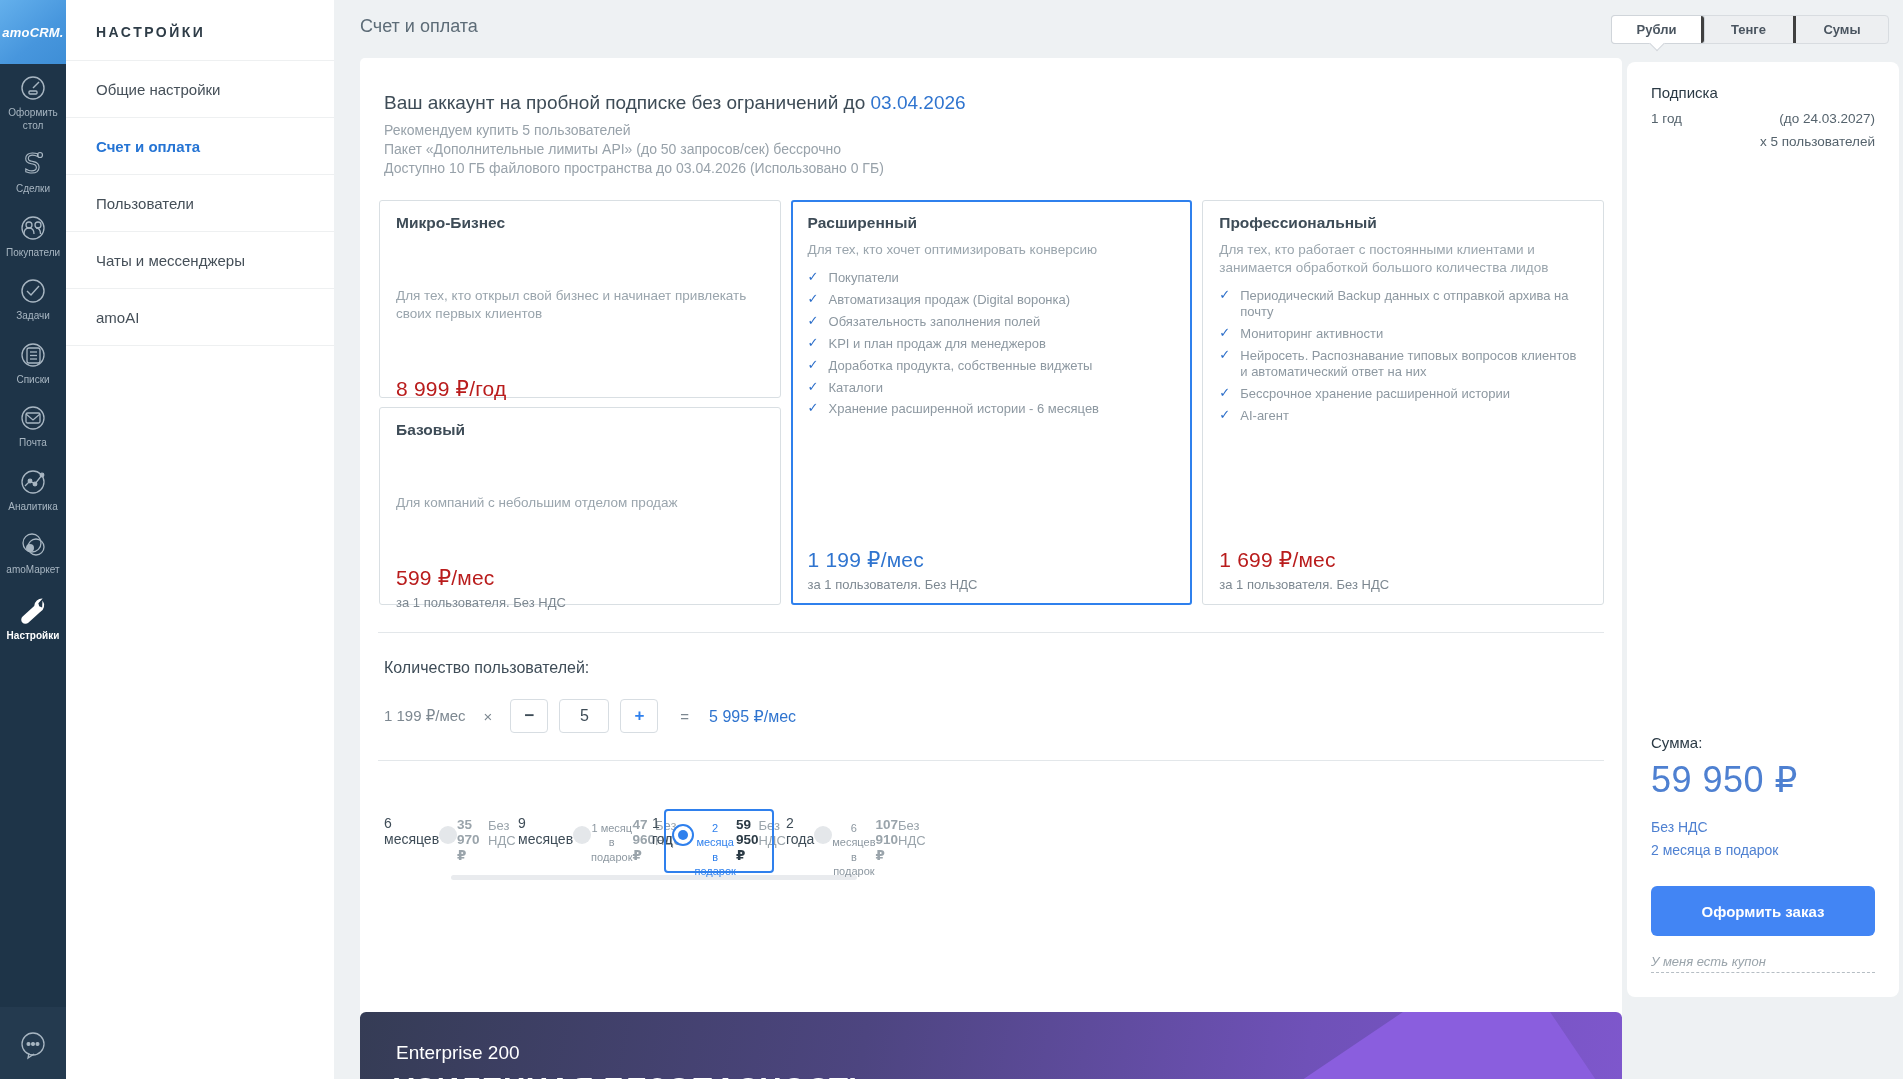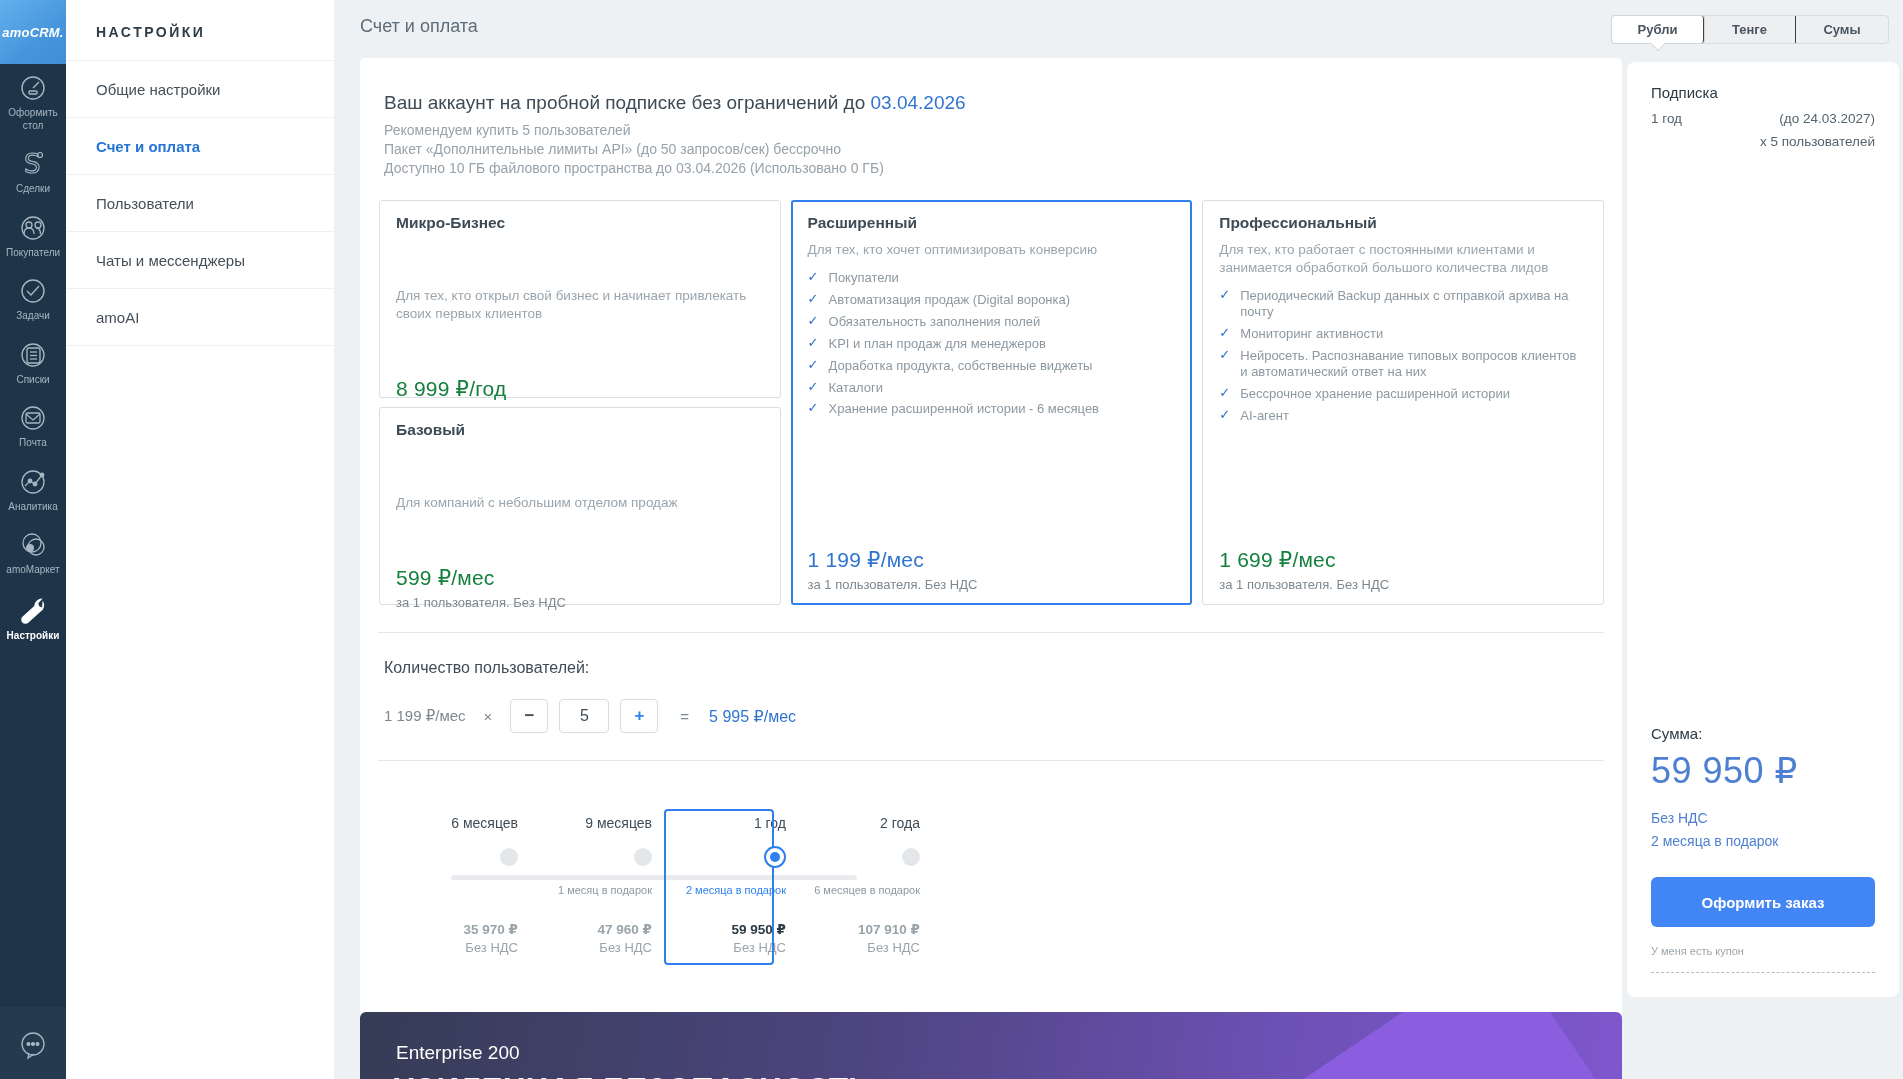--- a/index.html
+++ b/index.html
@@ -31,21 +31,21 @@
 
   
   .main { position:absolute; left:334px; top:0; right:0; bottom:0; background:#eef1f3; }
   .main-header { position:absolute; left:26px; top:16px; font-size:18px; color:#5d6c77; }
 
   .currency-tabs { position:absolute; right:14px; top:15px; display:flex;
     background:#edeff1; border:1px solid #d8dcе0; border:1px solid #d8dce0;
     border-radius:4px; }
   .cur-tab { width:92px; height:27px; display:flex; align-items:center; justify-content:center;
     font-size:13px; font-weight:bold; color:#4a5560; cursor:pointer; position:relative;
-    border-right:1px solid #404040; }
+    border-right:3px solid #404040; }
   .cur-tab:last-child { border-right:none; }
   .cur-tab.active { background:#fff; border-radius:3px; box-shadow:0 0 0 1px #d0d5da; }
   .cur-tab.active::after { content:""; position:absolute; left:50%; bottom:-6px;
     width:10px; height:10px; background:#fff; transform:translateX(-50%) rotate(45deg);
     border-right:1px solid #d0d5da; border-bottom:1px solid #d0d5da; }
 
   
   .main-card { position:absolute; left:26px; top:58px; width:1262px; height:1076px;
     background:#fff; border-radius:5px; padding:20px 18px; }
 
@@ -62,21 +62,21 @@
   .plan-card.tall { width:404px; height:405px; }
   .plan-card.selected { border:2px solid #2f80ed; padding:12px 15px 11px; }
   .plan-title { font-size:15.5px; font-weight:bold; color:#3e4c57; margin-bottom:9px; }
   .plan-desc { font-size:13.5px; color:#9aa5ad; line-height:1.35; margin-bottom:8px; }
   .plan-features { list-style:none; }
   .plan-features li { font-size:13px; color:#8d98a1; line-height:1.22; padding:3px 0 3px 21px;
     position:relative; }
   .check-icon::before { content:"✓"; position:absolute; left:0; top:2px; color:#2a6dc9;
     font-weight:bold; font-size:13px; }
   .plan-price-block { margin-top:auto; }
-  .plan-price { font-size:21px; color:#15803d; letter-spacing:.2px; }
+  .plan-price { font-size:21px; color:#b91c1c; letter-spacing:.2px; }
   .plan-price.blue { color:#2f74cf; }
   .plan-note { font-size:13px; color:#7d8891; margin-top:5px; }
 
   .divider { height:1px; background:#e3e7ea; margin:27px 0 0 0; }
 
   
   .qty-title { font-size:16px; color:#3e4c57; margin:26px 0 0 6px; }
   .qty-row { display:flex; align-items:center; margin:22px 0 0 6px; }
   .qty-unit { font-size:15px; color:#7d8891; }
   .qty-x { font-size:15px; color:#7d8891; margin:0 18px 0 18px; }
@@ -88,22 +88,22 @@
   .qty-input { width:50px; height:34px; border:1px solid #d7dde2; border-radius:4px;
     text-align:center; font-size:16px; color:#3e4c57; margin:0 11px;
     font-family:"Liberation Sans","DejaVu Sans",sans-serif; }
   .qty-eq { font-size:15px; color:#7d8891; margin:0 20px 0 22px; }
   .qty-total { font-size:16px; color:#2f74cf; }
 
   
   .periods { position:relative; display:flex; margin:48px 0 0 6px; width:540px; }
   .track { position:absolute; left:67px; right:67px; top:66px; height:5px;
     background:#e9ebee; border-radius:3px; }
-  .period-col { position:relative; width:134px; display:flex; flex-direction:column;
-    align-items:flex-end; padding:6px 0 10px; cursor:pointer; }
+  .period-col { position:relative; width:134px; display:flex; 
+    align-items:flex-start; padding:6px 0 10px; cursor:pointer; }
   .period-col.selected::before { content:""; position:absolute; left:12px; right:12px;
     top:0; bottom:0; border:2px solid #2f80ed; border-radius:4px; pointer-events:none; }
   .period-duration { font-size:14px; color:#3e4c57; height:22px; }
   .dot-wrap { height:40px; display:flex; align-items:center; justify-content:center;
     position:relative; z-index:2; }
   .dot { width:18px; height:18px; border-radius:50%; background:#e4e7ea; }
   .dot.selected { width:22px; height:22px; background:#fff; border:2px solid #2f80ed;
     display:flex; align-items:center; justify-content:center; }
   .dot.selected::after { content:""; width:10px; height:10px; border-radius:50%;
     background:#2f80ed; }
@@ -122,22 +122,22 @@
   .sub-row { display:flex; justify-content:space-between; font-size:13.5px; color:#55636d; }
   .sub-users { text-align:right; font-size:13.5px; color:#55636d; margin-top:8px; }
   .sum-block { margin-top:auto; }
   .sum-label { font-size:15px; color:#2b3a45; }
   .sum-total { font-size:36px; color:#4e80d1; margin-top:8px; letter-spacing:.5px; }
   .sum-vat { font-size:14px; color:#4e80d1; margin-top:18px; }
   .sum-gift { font-size:14px; color:#4e80d1; margin-top:7px; }
   .order-btn { margin-top:28px; width:100%; height:50px; background:#4285f4; color:#fff;
     border:none; border-radius:6px; font-size:15px; font-weight:bold; cursor:pointer;
     font-family:"Liberation Sans","DejaVu Sans",sans-serif; }
-  .coupon { margin-top:18px; font-size:11px; color:#9aa4ab; align-self:flex-start;
-    border-bottom:1px dashed #b6bec4; padding-bottom:15px; cursor:pointer; }
+  .coupon { margin-top:18px; font-size:13px; color:#9aa4ab; align-self:flex-start;
+    border-bottom:1px dashed #b6bec4; padding-bottom:3px; cursor:pointer;font-style:italic; }
 
   
   .banner { position:absolute; left:26px; top:1012px; width:1262px; height:67px;
     border-radius:6px 6px 0 0; overflow:hidden;
     background:linear-gradient(100deg,#353c55 0%,#4d4580 40%,#6f51b8 75%,#7e57cc 100%); }
   .banner-title { position:absolute; left:36px; top:30px; color:#fff; font-size:19px; }
   .banner-subtitle { position:absolute; left:34px; top:60px; color:#fff; font-size:31px;
     font-weight:bold; letter-spacing:.5px; }
   .banner-window { position:absolute; right:28px; top:-4px; width:300px; height:230px;
     background:#8a5ede; border-radius:18px; transform:rotate(-34deg); }

